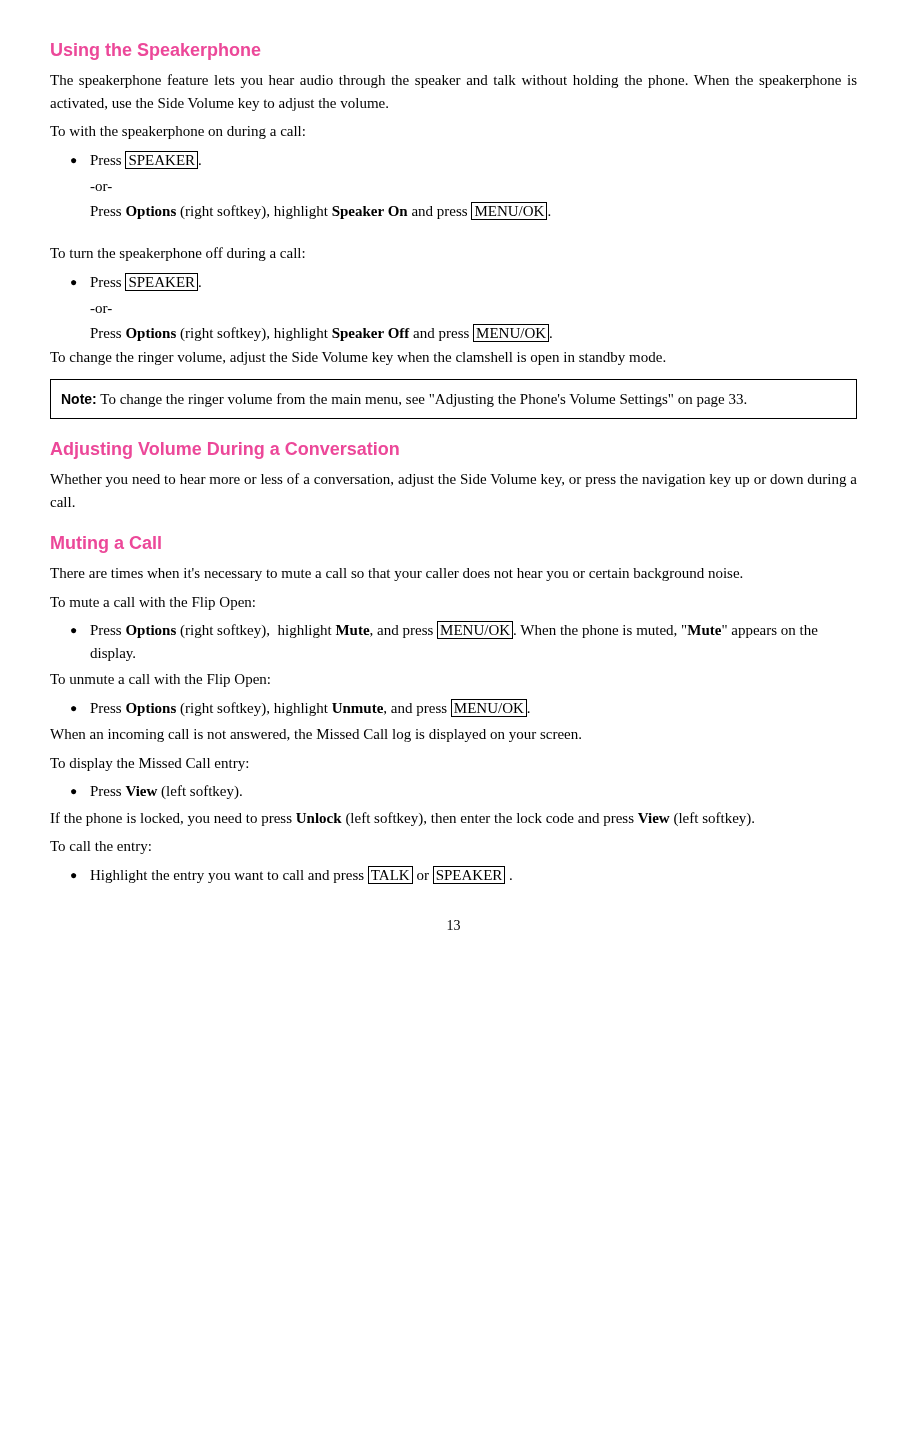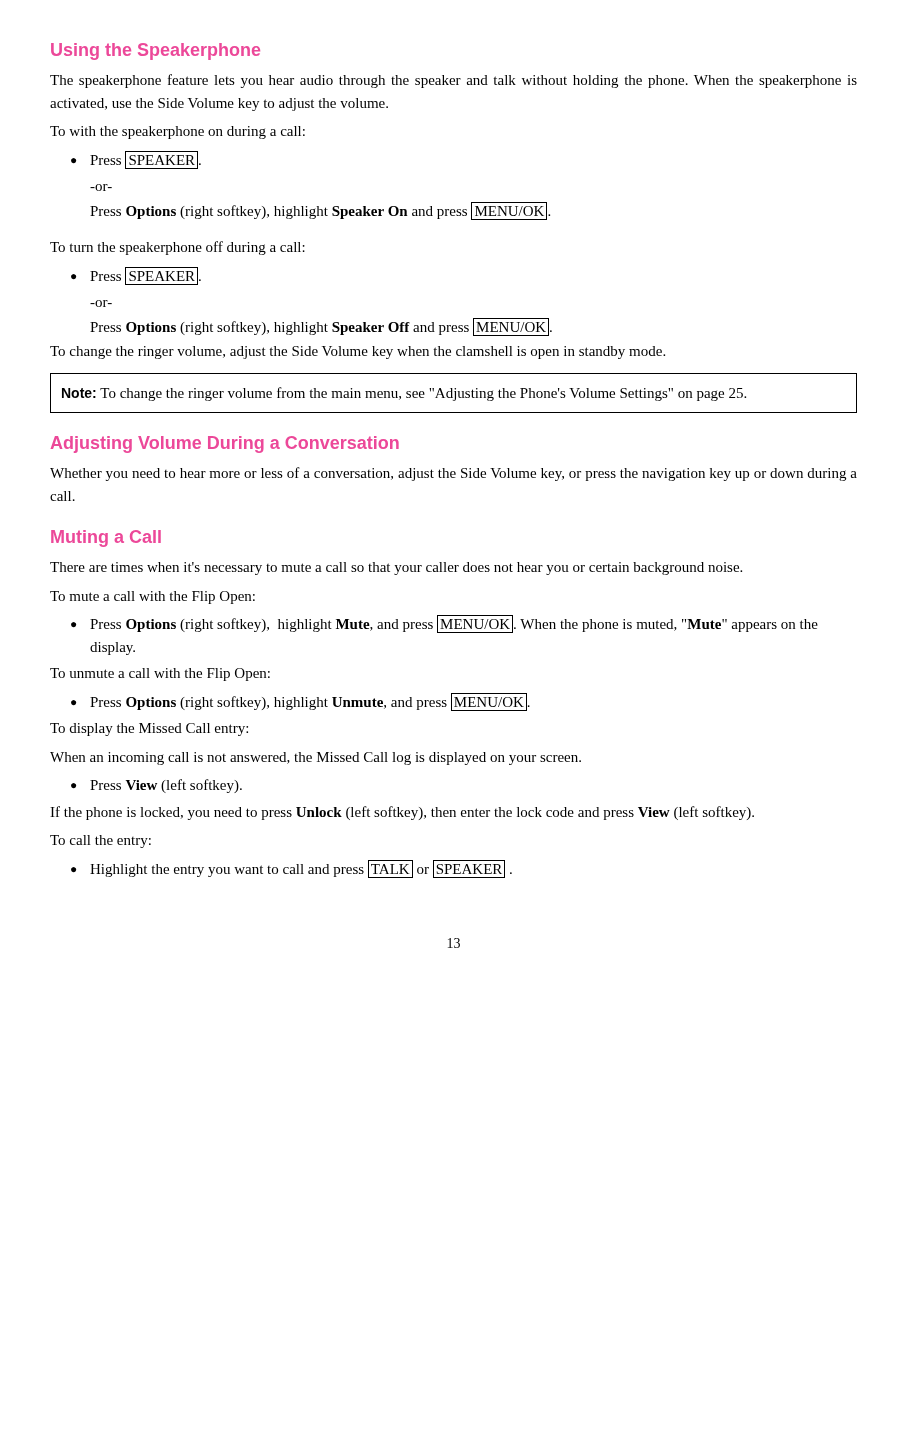--- a/index.html
+++ b/index.html
@@ -89,77 +89,77 @@
 
     .or-line {
       padding-left: 40px;
       font-style: normal;
       line-height: 1.5;
       margin-bottom: 2px;
     }
 
     .page-number {
       text-align: center;
-      margin-top: 56px;
+      margin-top: 32px;
       font-size: 14px;
     }
   </style>
 </head>
 <body>
 
 <div class="page-content">
 
   <h2 class="section-heading">Using the Speakerphone</h2>
   <p>The speakerphone feature lets you hear audio through the speaker and talk without holding the phone. When the speakerphone is activated, use the Side Volume key to adjust the volume.</p>
   <p>To with the speakerphone on during a call:</p>
 
   <ul>
     <li>
       Press <span class="boxed">SPEAKER</span>.
     </li>
   </ul>
   <div class="or-line">-or-</div>
   <div class="indent">Press <span class="bold-inline">Options</span> (right softkey), highlight <span class="bold-inline">Speaker On</span> and press <span class="boxed">MENU/OK</span>.</div>
 
-  <p style="margin-top:14px;">To turn the speakerphone off during a call:</p>
+  <p style="margin-top:20px;">To turn the speakerphone off during a call:</p>
   <ul>
     <li>
       Press <span class="boxed">SPEAKER</span>.
     </li>
   </ul>
   <div class="or-line">-or-</div>
   <div class="indent">Press <span class="bold-inline">Options</span> (right softkey), highlight <span class="bold-inline">Speaker Off</span> and press <span class="boxed">MENU/OK</span>.</div>
 
   <p>To change the ringer volume, adjust the Side Volume key when the clamshell is open in standby mode.</p>
 
   <div class="note-box">
     <span class="note-label">Note:</span>
-    <span> To change the ringer volume from the main menu, see "Adjusting the Phone's Volume Settings" on page 25.</span>
+    <span> To change the ringer volume from the main menu, see "Adjusting the Phone's Volume Settings" on page 33.</span>
   </div>
 
   <h2 class="section-heading section-gap">Adjusting Volume During a Conversation</h2>
   <p>Whether you need to hear more or less of a conversation, adjust the Side Volume key, or press the navigation key up or down during a call.</p>
 
   <h2 class="section-heading section-gap">Muting a Call</h2>
   <p>There are times when it's necessary to mute a call so that your caller does not hear you or certain background noise.</p>
   <p>To mute a call with the Flip Open:</p>
   <ul>
     <li>
       Press <span class="bold-inline">Options</span> (right softkey),&nbsp; highlight <span class="bold-inline">Mute</span>, and press <span class="boxed">MENU/OK</span>. When the phone is muted, "<span class="bold-inline">Mute</span>" appears on the display.
     </li>
   </ul>
   <p>To unmute a call with the Flip Open:</p>
   <ul>
     <li>
       Press <span class="bold-inline">Options</span> (right softkey), highlight <span class="bold-inline">Unmute</span>, and press <span class="boxed">MENU/OK</span>.
     </li>
   </ul>
 
+  <p>When an incoming call is not answered, the Missed Call log is displayed on your screen.</p>
   <p>To display the Missed Call entry:</p>
-  <p>When an incoming call is not answered, the Missed Call log is displayed on your screen.</p>
   <ul>
     <li>
       Press <span class="bold-inline">View</span> (left softkey).
     </li>
   </ul>
   <p>If the phone is locked, you need to press <span class="bold-inline">Unlock</span> (left softkey), then enter the lock code and press <span class="bold-inline">View</span> (left softkey).</p>
   <p>To call the entry:</p>
   <ul>
     <li>
       Highlight the entry you want to call and press <span class="boxed">TALK</span> or <span class="boxed">SPEAKER</span>&nbsp;.

